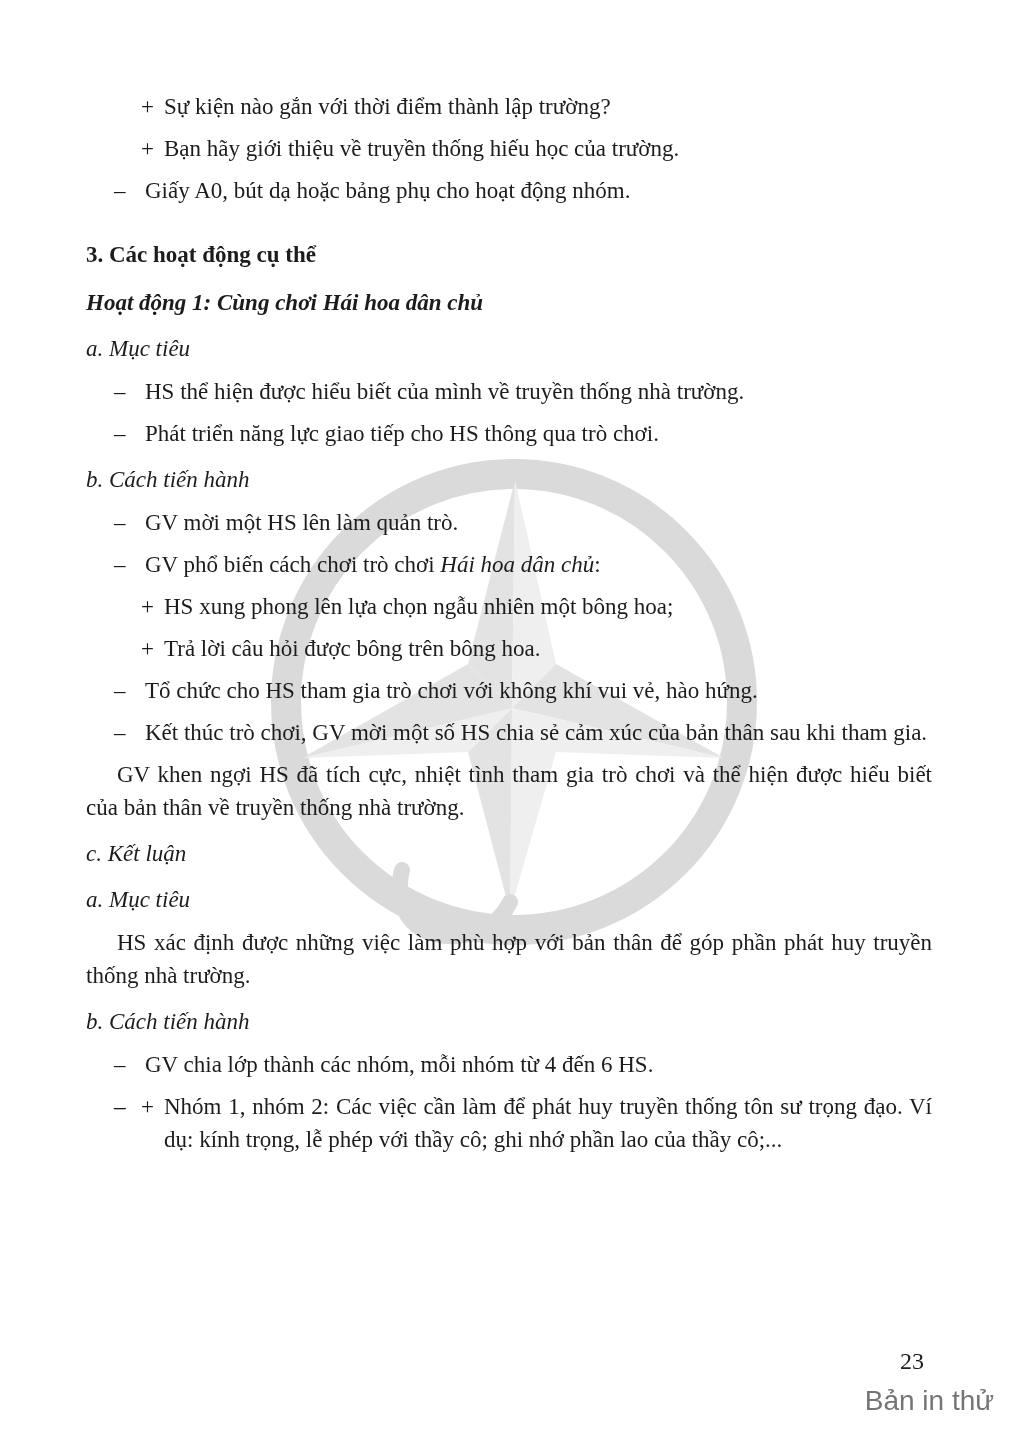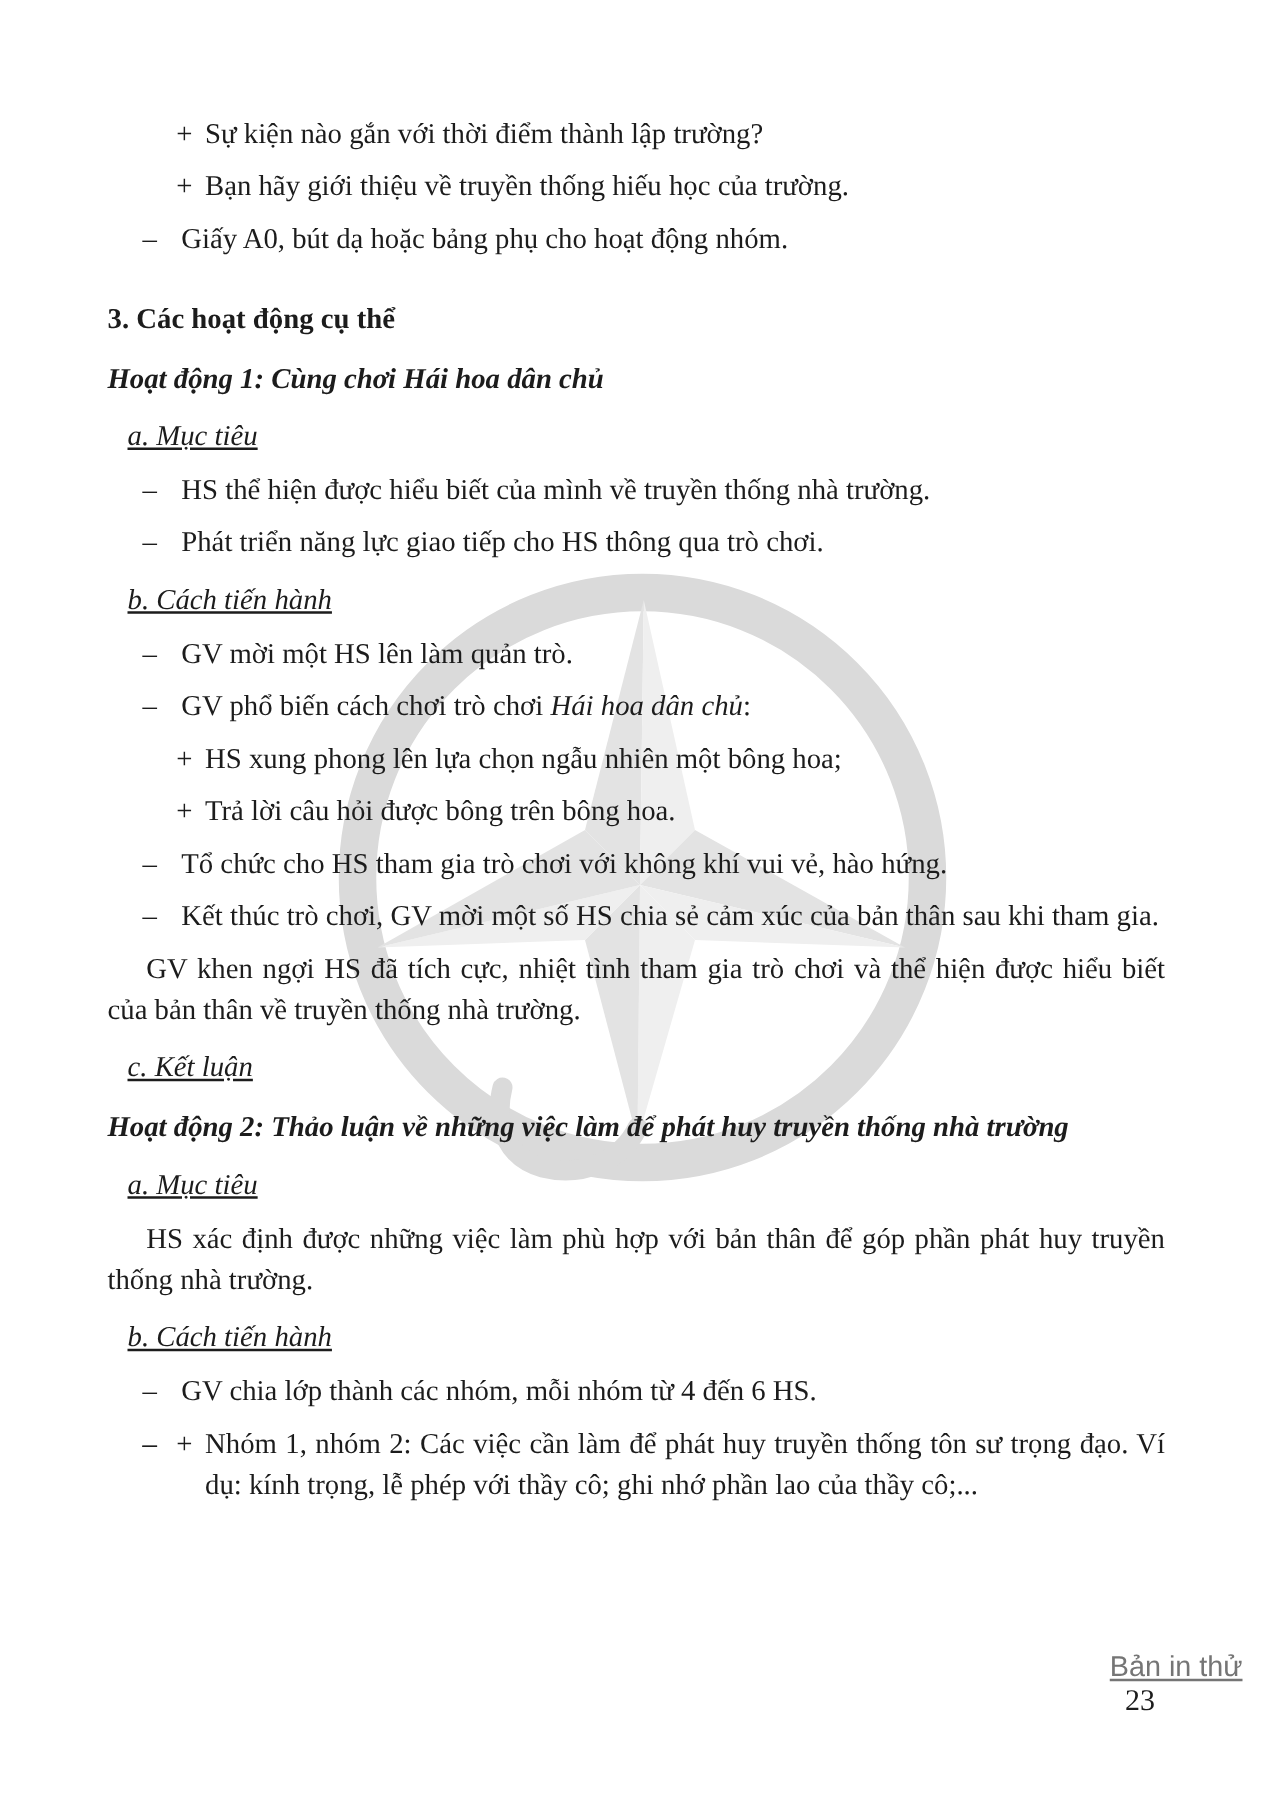--- a/index.html
+++ b/index.html
@@ -30,31 +30,31 @@
     font-size:23px;line-height:33px;
   }
   .blk{position:relative;text-align:justify;margin:0 0 9px 0;}
   .blk-dash{padding-left:59px;}
   .blk-dash > .marker{position:absolute;left:28px;}
   .blk-plus{padding-left:78px;}
   .blk-plus > .marker{position:absolute;left:55px;}
   .blk-para{text-indent:31px;}
   .blk-hb{font-weight:bold;margin:31px 0 12px;}
   .blk-hbi{font-weight:bold;font-style:italic;margin:15px 0 12px;}
-  .blk-hi{font-style:italic;margin:13px 16px 10px;text-decoration:underline;}
+  .blk-hi{font-style:italic;margin:13px 0 10px;}
   .it{font-style:italic;}
   
   .page-number{
     position:absolute;top:1346px;right:98px;z-index:1;
     font-size:24px;line-height:30px;
   }
   .draft-label{
-    position:absolute;top:1316px;right:28px;z-index:1;
+    position:absolute;top:1384px;right:28px;z-index:1;
     font-family:"Liberation Sans", sans-serif;
-    font-size:23px;line-height:34px;color:var(--draft-color);text-decoration:underline;
+    font-size:28px;line-height:34px;color:var(--draft-color);
   }
 </style>
 </head>
 <body>
 
 <svg class="watermark" viewBox="0 0 500 500" aria-hidden="true">
   <circle class="wm-ring" cx="252" cy="252" r="228"></circle>
 
   <polygon class="wm-dark" points="253,30 206,214 250,258"></polygon>
   <polygon class="wm-light" points="253,30 250,258 294,214"></polygon>
@@ -78,21 +78,20 @@
     <div class="blk blk-dash"><span class="marker">–</span><span>Phát triển năng lực giao tiếp cho HS thông qua trò chơi.</span></div>
     <div class="blk blk-hi"><span>b. Cách tiến hành</span></div>
     <div class="blk blk-dash"><span class="marker">–</span><span>GV mời một HS lên làm quản trò.</span></div>
     <div class="blk blk-dash"><span class="marker">–</span><span>GV phổ biến cách chơi trò chơi </span><span class="it">Hái hoa dân chủ</span><span>:</span></div>
     <div class="blk blk-plus"><span class="marker">+</span><span>HS xung phong lên lựa chọn ngẫu nhiên một bông hoa;</span></div>
     <div class="blk blk-plus"><span class="marker">+</span><span>Trả lời câu hỏi được bông trên bông hoa.</span></div>
     <div class="blk blk-dash"><span class="marker">–</span><span>Tổ chức cho HS tham gia trò chơi với không khí vui vẻ, hào hứng.</span></div>
     <div class="blk blk-dash"><span class="marker">–</span><span>Kết thúc trò chơi, GV mời một số HS chia sẻ cảm xúc của bản thân sau khi tham gia.</span></div>
     <div class="blk blk-para"><span>GV khen ngợi HS đã tích cực, nhiệt tình tham gia trò chơi và thể hiện được hiểu biết của bản thân về truyền thống nhà trường.</span></div>
     <div class="blk blk-hi"><span>c. Kết luận</span></div>
-    <div class="blk blk-hbi"><span>Hoạt động 2: Thảo luận về những việc làm để phát huy truyền thống nhà trường</span></div>
     <div class="blk blk-hi"><span>a. Mục tiêu</span></div>
     <div class="blk blk-para"><span>HS xác định được những việc làm phù hợp với bản thân để góp phần phát huy truyền thống nhà trường.</span></div>
     <div class="blk blk-hi"><span>b. Cách tiến hành</span></div>
     <div class="blk blk-dash"><span class="marker">–</span><span>GV chia lớp thành các nhóm, mỗi nhóm từ 4 đến 6 HS.</span></div>
     <div class="blk blk-dash"><span class="marker">–</span></div>
     <div class="blk blk-dash"><span class="marker">–</span></div>
     <div class="blk blk-plus"><span class="marker">+</span><span>Nhóm 1, nhóm 2: Các việc cần làm để phát huy truyền thống tôn sư trọng đạo. Ví dụ: kính trọng, lễ phép với thầy cô; ghi nhớ phần lao của thầy cô;...</span></div>
   </div>
 
 <div class="page-number">23</div>

